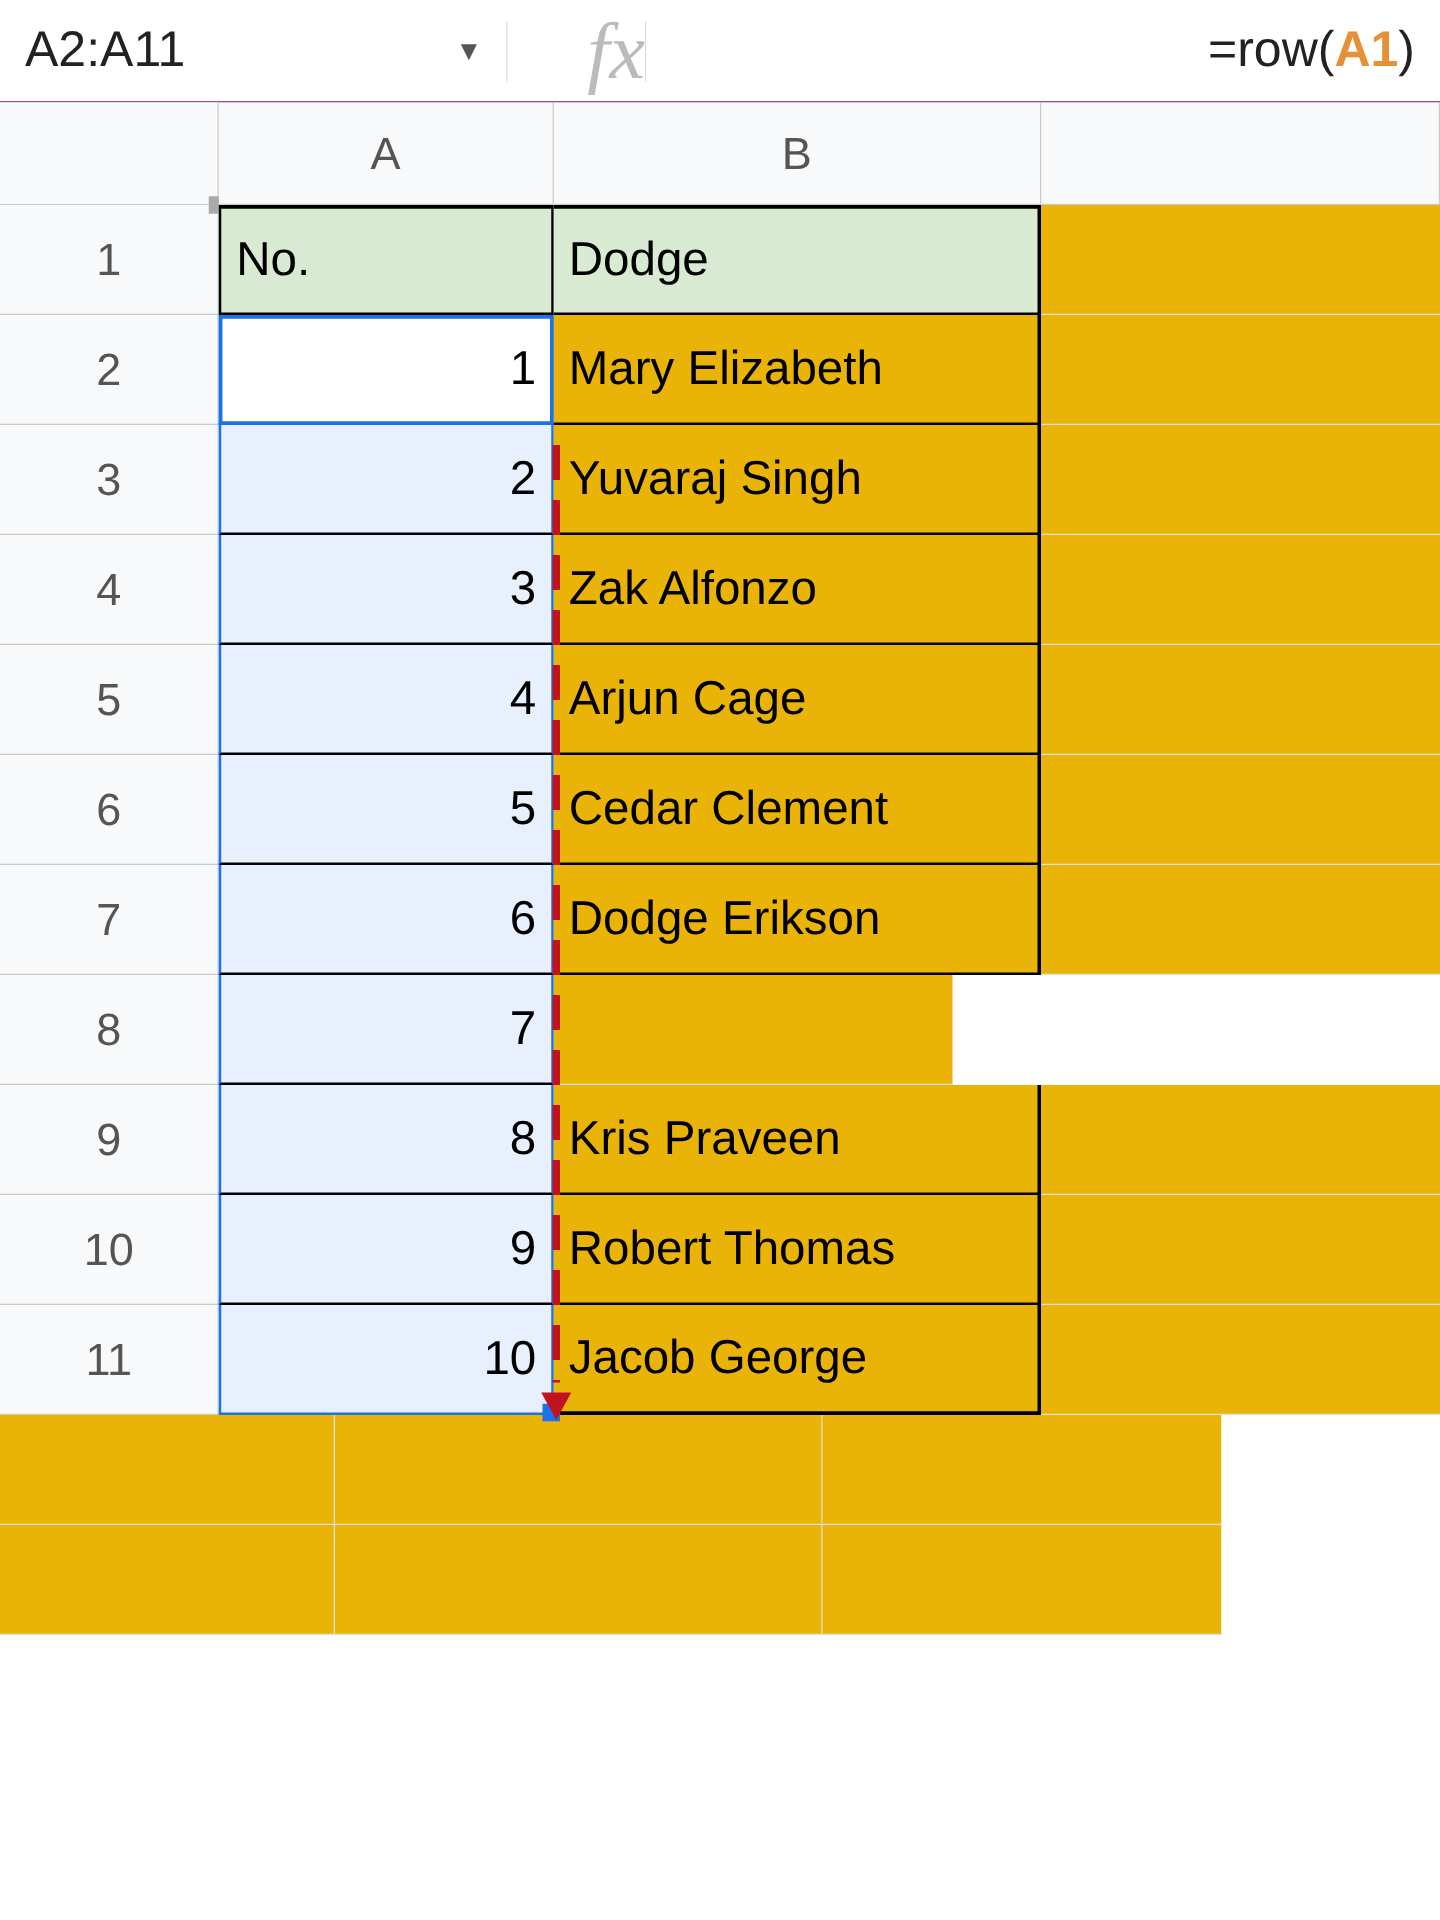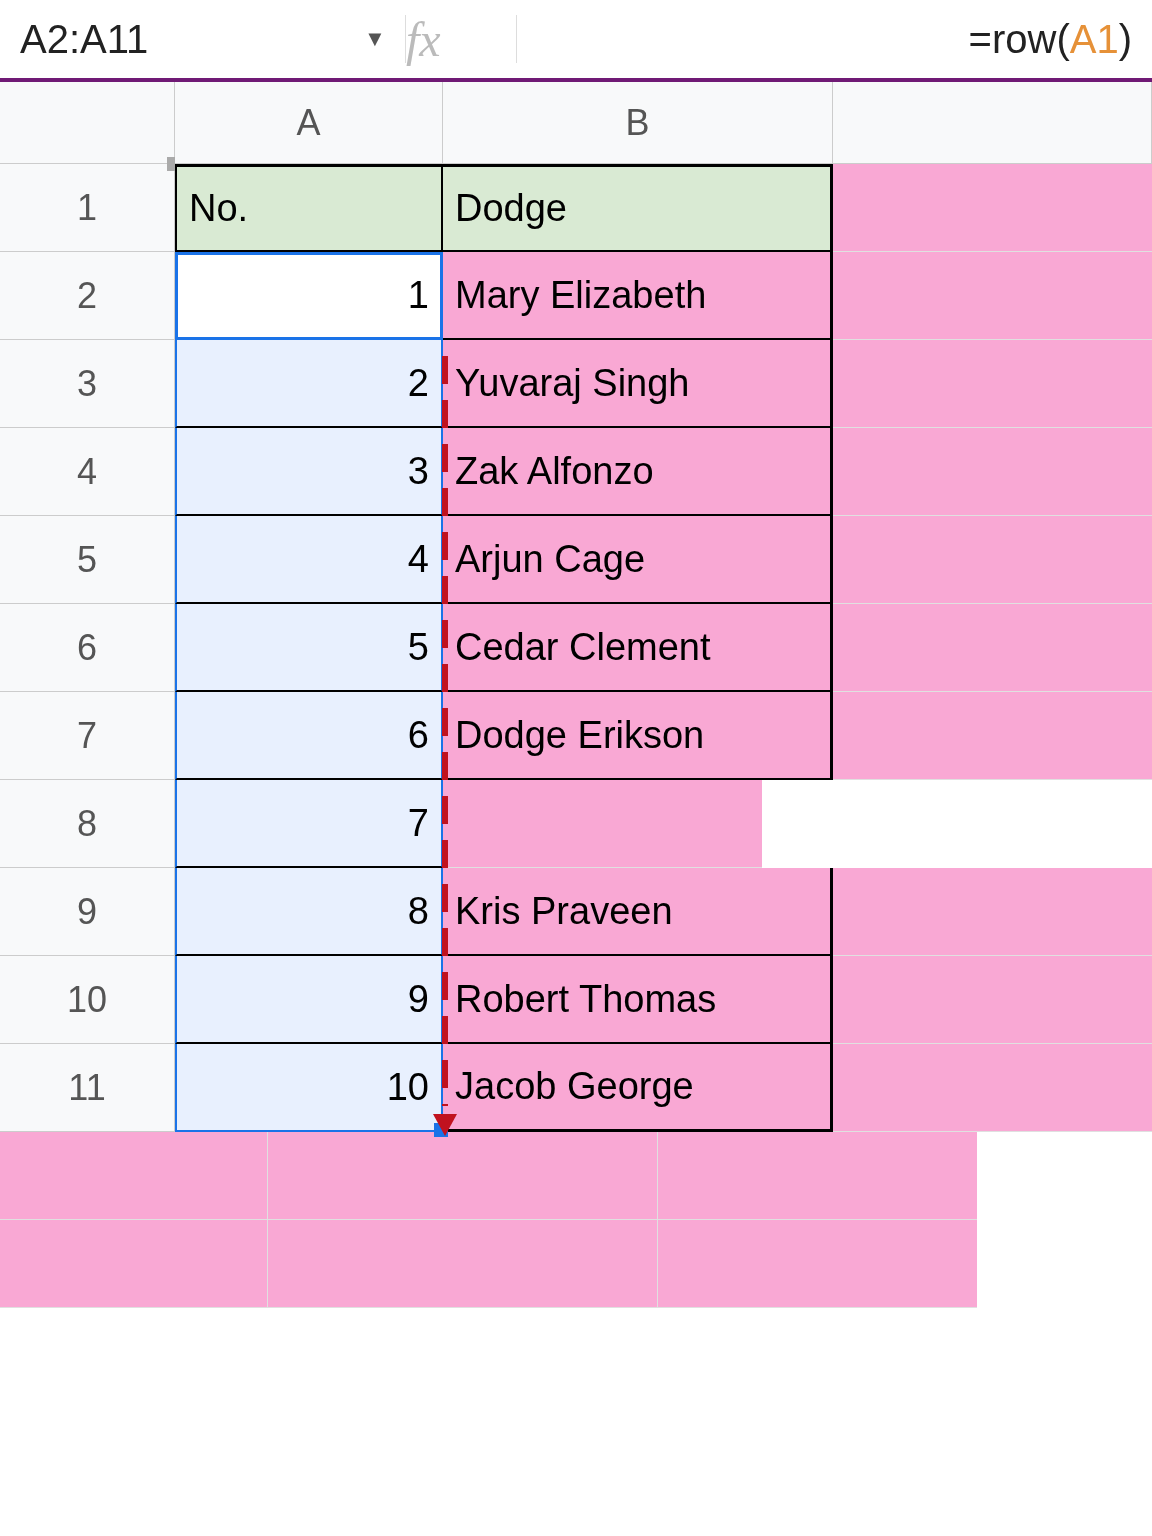--- a/index.html
+++ b/index.html
@@ -10,61 +10,61 @@
     font-family: Arial, sans-serif;
     font-size: 32px;
     color: #333;
     width: 1152px;
     overflow: hidden;
   }
   .formula-bar {
     display: flex;
     align-items: center;
     height: 82px;
-    border-bottom: 4px solid #701a75;
+    border-bottom: 1px solid #701a75;
     background: #fff;
   }
   .name-box {
     width: 345px;
     padding: 0 20px;
     font-size: 40px;
     color: #222;
     display:flex;
     align-items:center;
     height:100%;
   }
   .dropdown-arrow {
     width: 60px;
     text-align: center;
     color: #555;
     font-size: 22px;
   }
   .fx-symbol {
     width: 110px;
-    text-align: left;
+    text-align: right;
     font-family: Georgia, serif;
     font-style: italic;
-    font-size: 48px;
+    font-size: 64px;
     color: #bbb;
   }
   .divider {
     width:1px;
     height:48px;
     background:#ddd;
   }
   .formula-input {
     flex: 1;
     padding: 0 20px;
     font-size: 40px;
     color: #222;
     display:flex;
     align-items:center;
     justify-content:flex-end;
   }
-  .formula-ref { color: #e69138; }
+  .formula-ref { color: #e69138; font-weight: bold; }
   .colheaders {
     display:flex;
     height: 82px;
     background: #f8f9fa;
     border-bottom: 1px solid #ccc;
   }
   .corner {
     width: 175px;
     border-right: 1px solid #ccc;
     background:#f8f9fa;
@@ -96,21 +96,21 @@
     align-items:center;
     justify-content:center;
   }
   .cell {
     border-right: 1px solid #e0e0e0;
     border-bottom: 1px solid #e0e0e0;
     padding: 0 12px;
     display:flex;
     align-items:center;
     position:relative;
-    background:#f9a8d4;
+    background:#eab308;
   }
   .cell.colA { width:268px; }
   .cell.colB { width:390px; }
   .cell.colC { width:319px; border-right:none; }
   .data-header {
     background:#d9ead3 !important;
     border-top: 3px solid #000;
     border-bottom: 2px solid #000;
     font-size: 38px;
     color:#000;

